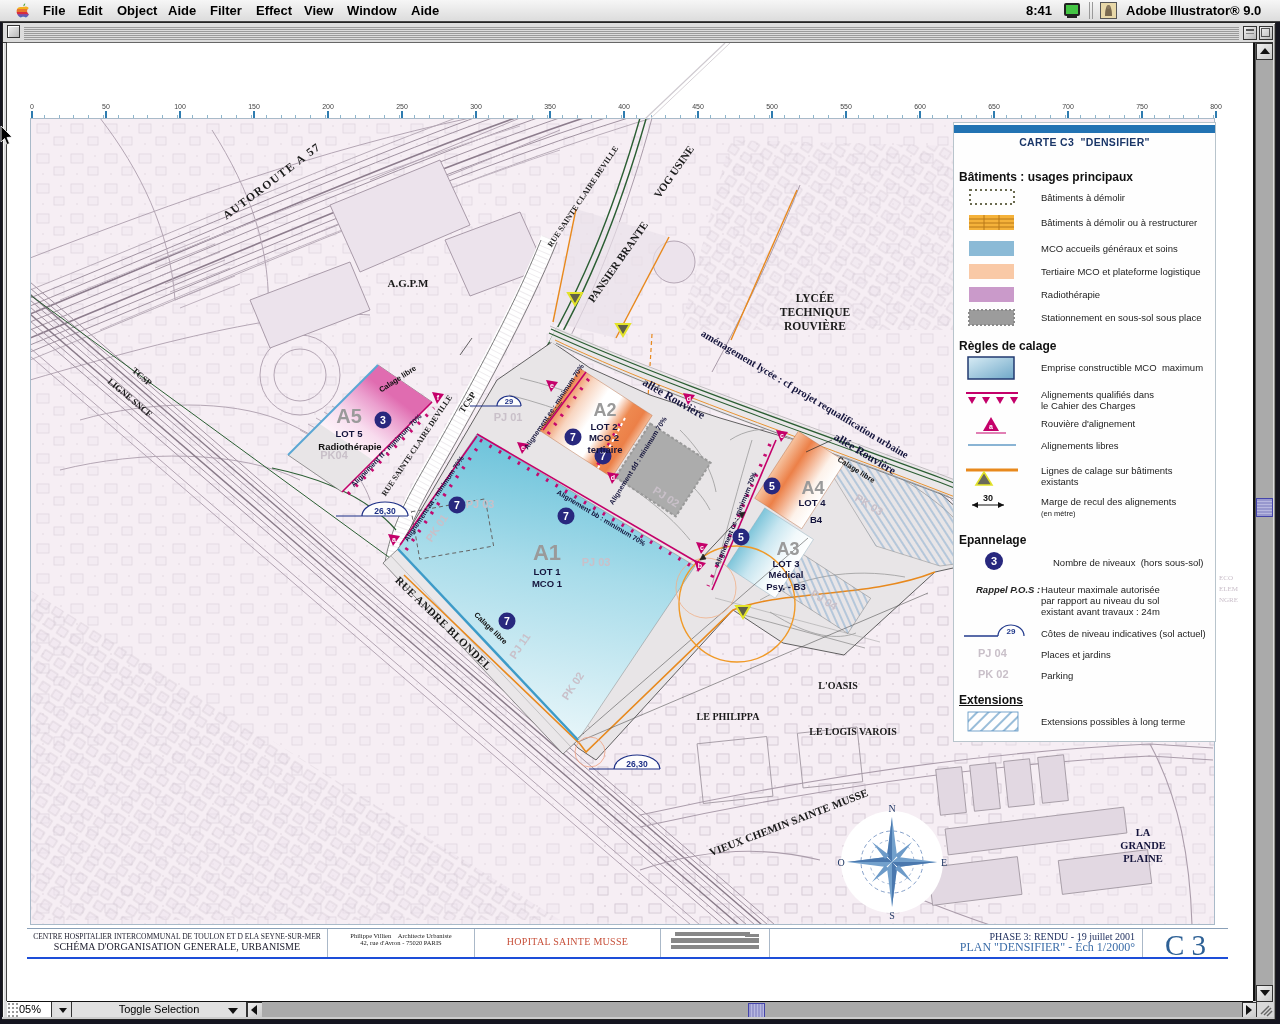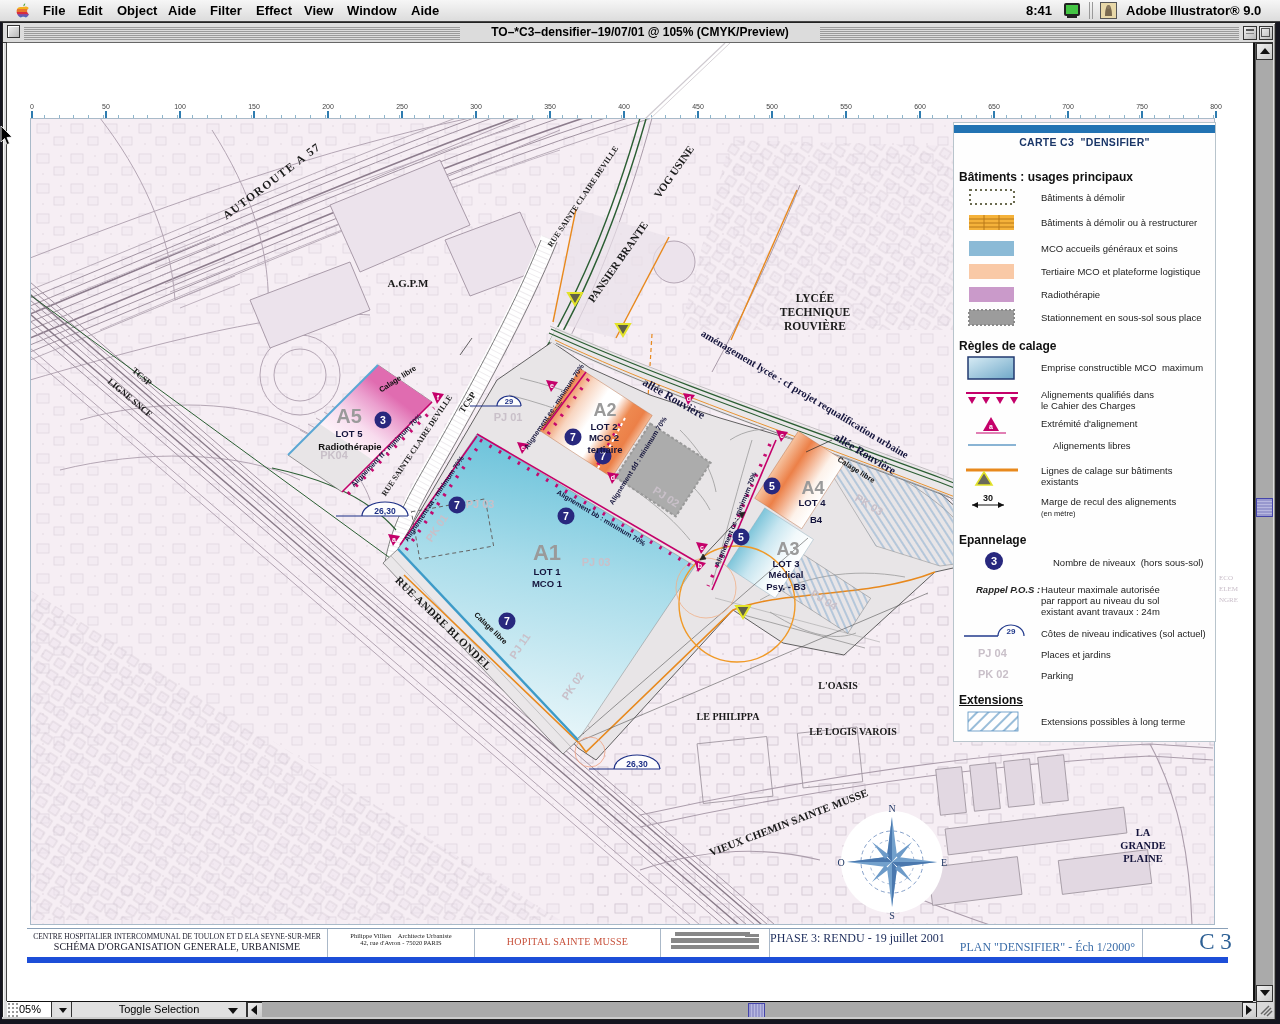--- a/index.html
+++ b/index.html
@@ -85,21 +85,20 @@
   <div id="titlebar" class="abs"></div>
   <div class="pin" style="top:27px"></div>
   <div class="pin" style="top:29px"></div>
   <div class="pin" style="top:31px"></div>
   <div class="pin" style="top:33px"></div>
   <div class="pin" style="top:35px"></div>
   <div class="pin" style="top:37px"></div>
   <div class="pin" style="top:39px"></div>
   <div id="closebox" class="abs"></div>
   <div class="abs" style="left:3px;top:42px;width:1270px;height:1px;background:#333"></div>
-  <div id="wtitle" class="abs">TO–*C3–densifier–19/07/01 @ 105% (CMYK/Preview)</div>
   <div class="wbtn abs" style="left:1243px">
       <div style="margin:2px;height:2px;background:#555"></div>
       <div style="margin:2px;margin-top:1px;height:1px;background:#888"></div>
     </div>
   <div class="wbtn abs" style="left:1259px">
       <div style="border:1px solid #555;width:7px;height:7px;margin:1px"></div>
     </div>
 
   <div id="content" class="abs">
     <div id="mapwrap" class="abs" style="left:23px;top:75px;width:1185px;height:807px;">
@@ -643,56 +642,56 @@
       </svg>
       <div class="lt" style="left:87px;top:69px;">Bâtiments à démolir</div>
       <div class="lt" style="left:87px;top:94px;">Bâtiments à démolir ou à restructurer</div>
       <div class="lt" style="left:87px;top:120px;">MCO accueils généraux et soins</div>
       <div class="lt" style="left:87px;top:143px;">Tertiaire MCO et plateforme logistique</div>
       <div class="lt" style="left:87px;top:166px;">Radiothérapie</div>
       <div class="lt" style="left:87px;top:189px;">Stationnement en sous-sol sous place</div>
       <div class="hd" style="left:5px;top:216px;">Règles de calage</div>
       <div class="lt" style="left:87px;top:239px;">Emprise constructible MCO&nbsp; maximum</div>
       <div class="lt" style="left:87px;top:266px;">Alignements qualifiés dans<br>le Cahier des Charges</div>
-      <div class="lt" style="left:87px;top:295px;">Extrémité d'alignement</div>
-      <div class="lt" style="left:87px;top:317px;margin-left:12px;">Alignements libres</div>
+      <div class="lt" style="left:87px;top:295px;">Rouvière d'alignement</div>
+      <div class="lt" style="left:87px;top:317px;">Alignements libres</div>
       <div class="lt" style="left:87px;top:342px;">Lignes de calage sur bâtiments<br>existants</div>
       <div class="lt" style="left:87px;top:373px;">Marge de recul des alignements<br><span style="font-size:7.5px">(en mètre)</span></div>
       <div class="hd" style="left:5px;top:410px;">Epannelage</div>
       <div class="lt" style="left:87px;top:434px;margin-left:12px;">Nombre de niveaux&nbsp; (hors sous-sol)</div>
       <div class="lt" style="left:22px;top:461px;font-style:italic;font-weight:bold;">Rappel P.O.S&nbsp;:</div>
       <div class="lt" style="left:87px;top:461px;">Hauteur maximale autorisée<br>par rapport au niveau du sol<br>existant avant travaux : 24m</div>
       <div class="lt" style="left:87px;top:505px;">Côtes de niveau indicatives (sol actuel)</div>
       <div class="lt" style="left:24px;top:524px;font-size:11px;font-weight:bold;color:#c9c0c9;">PJ 04</div>
       <div class="lt" style="left:87px;top:526px;">Places et jardins</div>
       <div class="lt" style="left:24px;top:545px;font-size:11px;font-weight:bold;color:#c9c0c9;">PK 02</div>
       <div class="lt" style="left:87px;top:547px;">Parking</div>
       <div class="hd" style="left:5px;top:570px;text-decoration:underline;">Extensions</div>
       <div class="lt" style="left:87px;top:593px;">Extensions possibles à long terme</div>
     </div>
 
-    <div id="tblock" class="abs" style="left:20px;top:885px;width:1201px;height:28px;border-top:1px solid #8aa0b8;border-bottom:6px solid #1d4ed8;font-family:'Liberation Serif',serif;">
+    <div id="tblock" class="abs" style="left:20px;top:885px;width:1201px;height:28px;border-top:1px solid #8aa0b8;border-bottom:2px solid #1d4ed8;font-family:'Liberation Serif',serif;">
       <div class="abs" style="left:300px;top:0;width:1px;height:28px;background:#aab8c8"></div>
       <div class="abs" style="left:447px;top:0;width:1px;height:28px;background:#aab8c8"></div>
       <div class="abs" style="left:633px;top:0;width:1px;height:28px;background:#aab8c8"></div>
       <div class="abs" style="left:742px;top:0;width:1px;height:28px;background:#aab8c8"></div>
       <div class="abs" style="left:1115px;top:0;width:1px;height:28px;background:#aab8c8"></div>
       <div class="abs" style="left:0;top:3px;width:300px;text-align:center;font-size:7.5px;color:#1a1a2a;">CENTRE HOSPITALIER INTERCOMMUNAL DE TOULON ET D ELA SEYNE-SUR-MER</div>
       <div class="abs" style="left:0;top:12px;width:300px;text-align:center;font-size:10px;color:#1a1a2a;">SCHÉMA D'ORGANISATION GENERALE, URBANISME</div>
       <div class="abs" style="left:301px;top:3px;width:146px;text-align:center;font-size:6.5px;color:#222;">Philippe Villien&nbsp;&nbsp;&nbsp;&nbsp;Architecte Urbaniste<br>42, rue d'Avron - 75020 PARIS</div>
       <div class="abs" style="left:448px;top:7px;width:185px;text-align:center;font-size:10px;color:#c7503a;letter-spacing:.3px;">HOPITAL SAINTE MUSSE</div>
       <svg class="abs" style="left:640px;top:3px" width="100" height="22">
         <rect x="8" y="0" width="75" height="4" fill="#888"></rect>
         <rect x="78" y="2" width="14" height="3" fill="#888"></rect>
         <rect x="4" y="6" width="88" height="5" fill="#888"></rect>
         <rect x="4" y="13" width="88" height="4" fill="#888"></rect>
       </svg>
-      <div class="abs" style="left:743px;top:2px;width:365px;text-align:left;font-size:12px;color:#1a2a5a;">PHASE 3: RENDU - 19 juillet 2001</div>
+      <div class="abs" style="left:743px;top:2px;width:365px;text-align:right;font-size:10px;color:#1a2a5a;">PHASE 3: RENDU - 19 juillet 2001</div>
       <div class="abs" style="left:743px;top:11px;width:365px;text-align:right;font-size:12px;color:#3a6ca8;">PLAN "DENSIFIER" - Éch 1/2000°</div>
-      <div class="abs" style="left:1146px;top:0px;width:85px;text-align:center;font-size:23px;color:#2d6095;">C 3</div>
+      <div class="abs" style="left:1116px;top:0px;width:85px;text-align:center;font-size:29px;color:#2d6095;">C 3</div>
     </div>
   </div>
 
   <div id="vsep" class="abs"></div>
   <div id="vscroll" class="abs"></div>
   <div class="sbtn abs" style="left:1256px;top:43px;width:15px;height:15px"></div>
   <div class="arrow abs" style="left:1260px;top:48px;border-left:5px solid transparent;border-right:5px solid transparent;border-bottom:6px solid #111;"></div>
   <div class="sbtn abs" style="left:1256px;top:985px;width:15px;height:15px"></div>
   <div class="arrow abs" style="left:1260px;top:990px;border-left:5px solid transparent;border-right:5px solid transparent;border-top:6px solid #111;"></div>
   <div class="thumb abs" style="left:1256px;top:498px;width:15px;height:17px;background:repeating-linear-gradient(180deg,#9898ce 0 2px,#b8b8e0 2px 3px);"></div>

